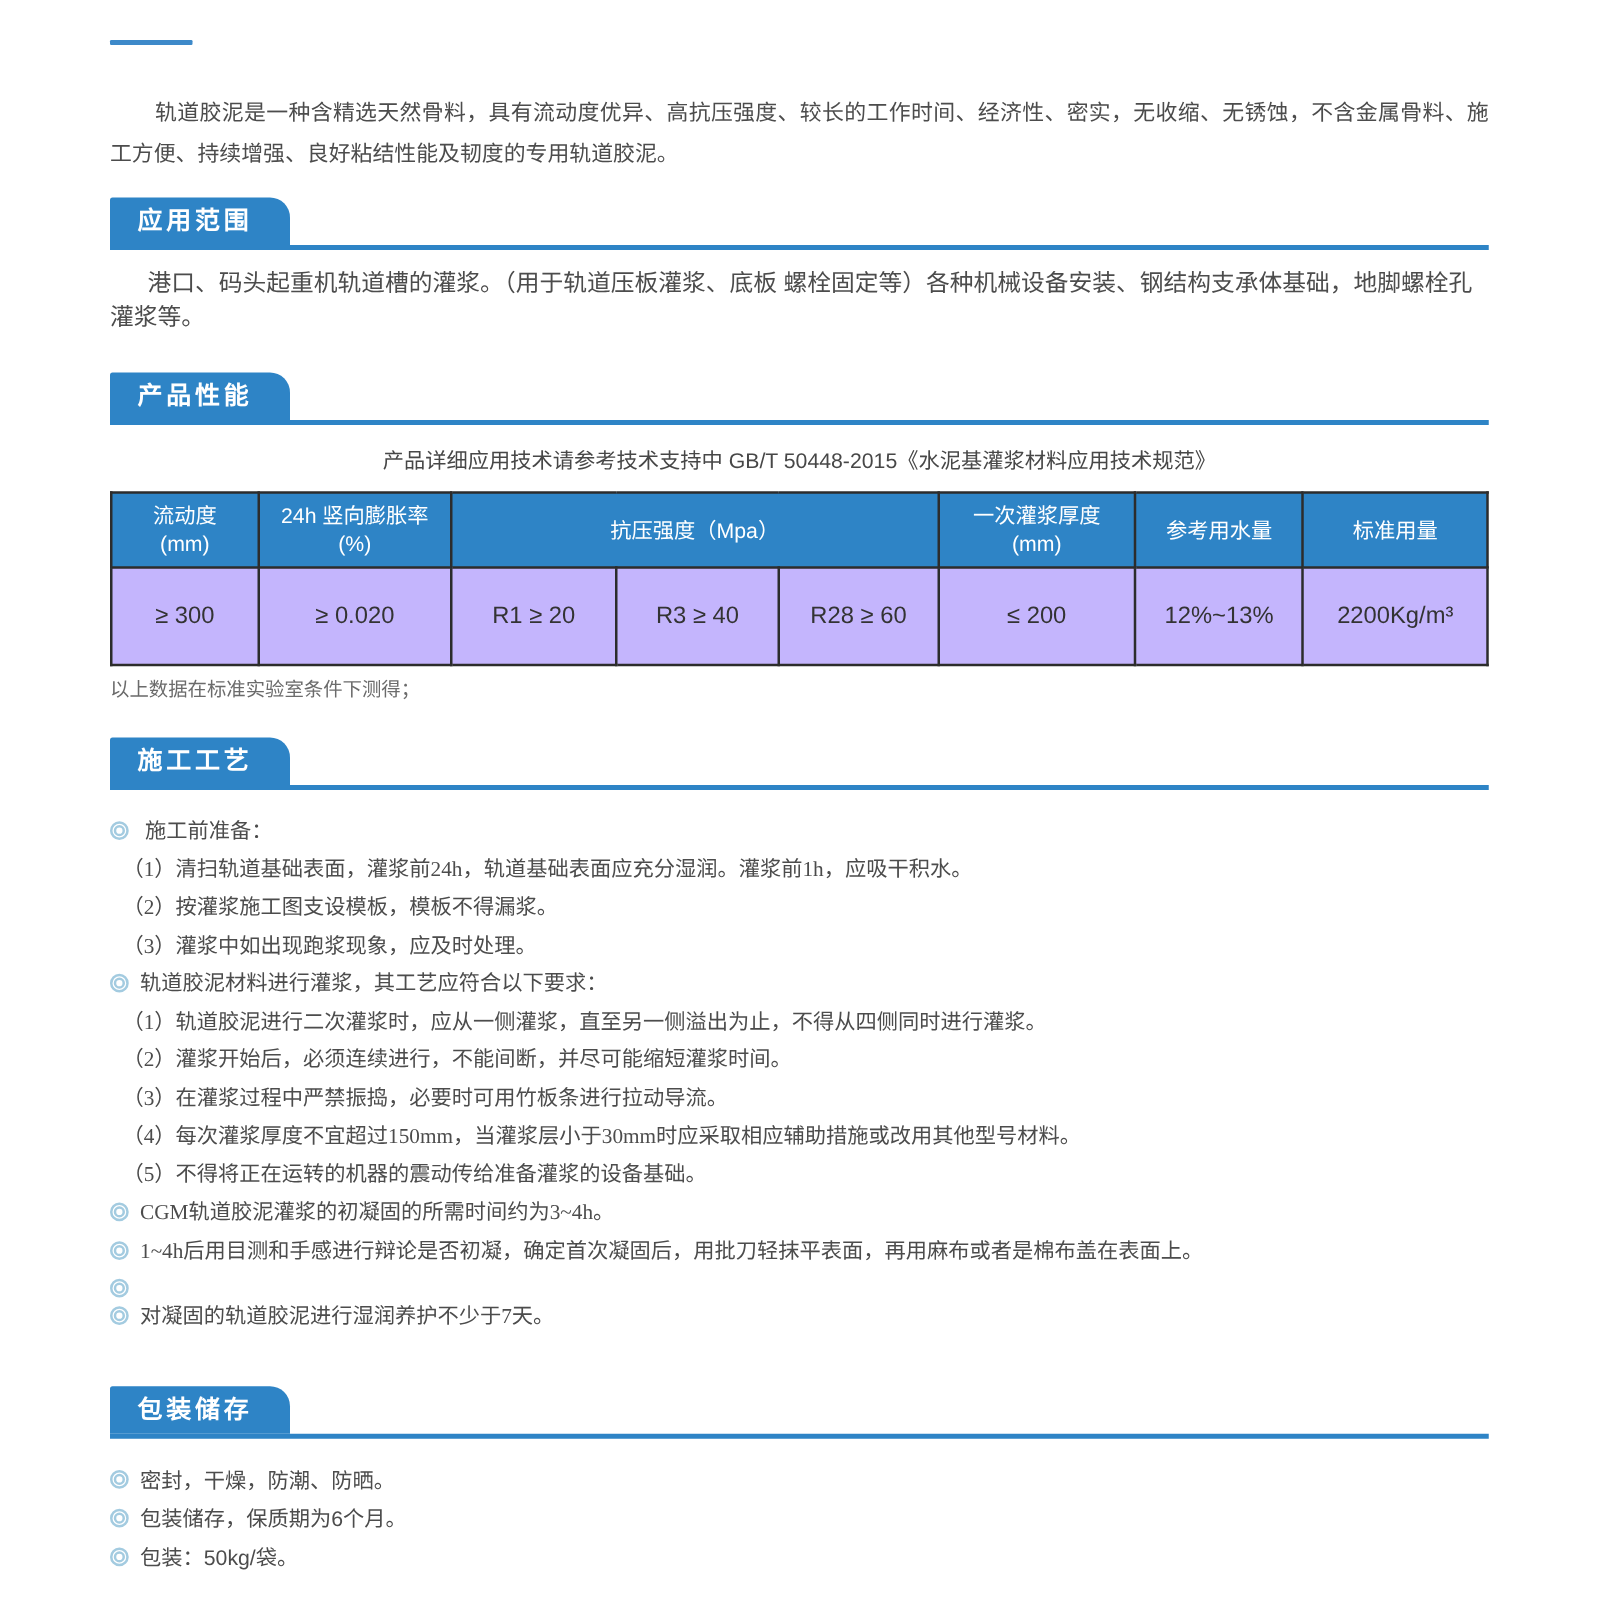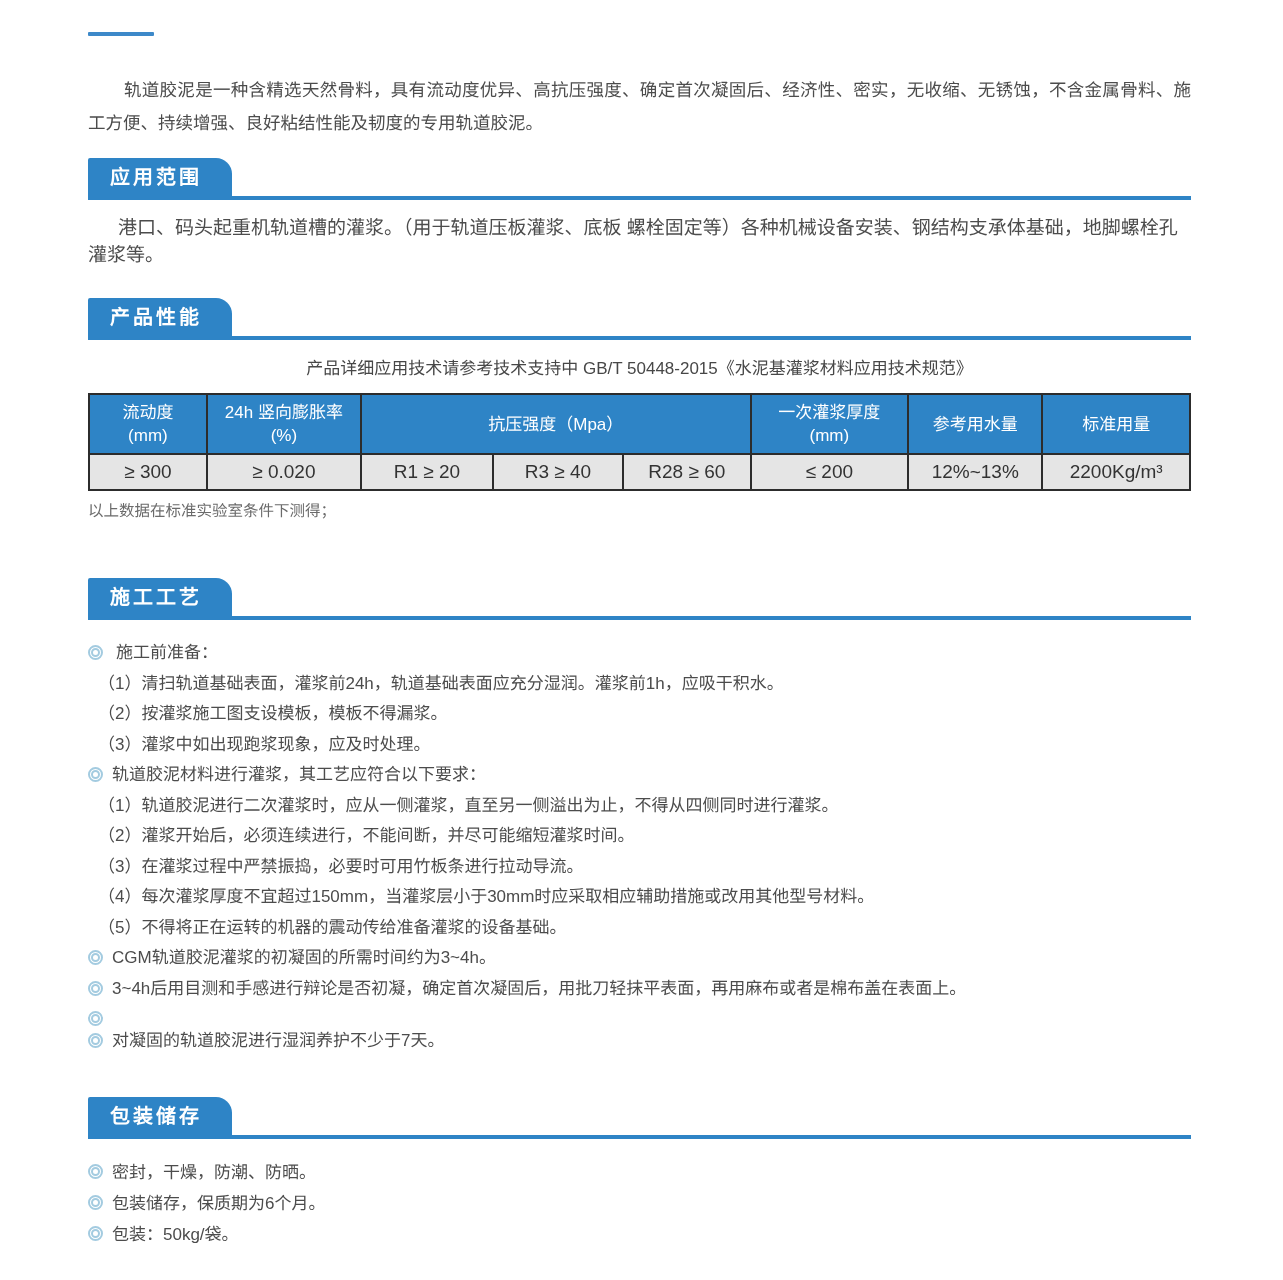--- a/index.html
+++ b/index.html
@@ -45,21 +45,21 @@
   .badge{
     display:inline-block;
     background:var(--blue);color:#ffffff;
     font-size:20px;font-weight:700;letter-spacing:3px;
     line-height:38px;padding:0 30px 0 22px;
     border-radius:2px 16px 0 0;
   }
   section{margin-top:32px;}
   .sec-app{margin-top:18px;}
   .sec-perf{margin-top:30px;}
-  .sec-proc{margin-top:56px;}
+  .sec-proc{margin-top:26px;font-family:Liberation Serif, serif;}
   .sec-pack{margin-top:40px;}
 
   .body-text{
     margin-top:14px;
     font-size:19px;line-height:27px;color:var(--text);
   }
   .indent{text-indent:30px;}
 
   .note-center{
     margin-top:17px;
@@ -74,22 +74,22 @@
   table.spec th,table.spec td{
     border:2px solid var(--border);
     text-align:center;vertical-align:middle;
   }
   table.spec th{
     background:var(--blue);color:#ffffff;
     font-weight:400;font-size:17px;line-height:23px;
     padding:6px 3px;white-space:pre-line;
   }
   table.spec td{
-    background:#e5e5e5;color:var(--text-dark);
-    font-size:19px;padding:6px 3px;
+    background:#c4b5fd;color:var(--text-dark);
+    font-size:19px;padding:27px 3px;
   }
   .footnote{
     margin-top:9px;font-size:15.5px;color:var(--muted);line-height:22px;
   }
 
   
   ul.items{list-style:none;margin-top:18px;}
   ul.items li{
     display:flex;align-items:flex-start;
     font-size:17px;line-height:30.5px;color:var(--text);
@@ -110,21 +110,21 @@
 </style>
 </head>
 <body>
 
 <div class="page">
 
   <header>
     <div class="title-underline"></div>
   </header>
 
-  <p class="intro">轨道胶泥是一种含精选天然骨料，具有流动度优异、高抗压强度、确定首次凝固后、经济性、密实，无收缩、无锈蚀，不含金属骨料、施工方便、持续增强、良好粘结性能及韧度的专用轨道胶泥。</p>
+  <p class="intro">轨道胶泥是一种含精选天然骨料，具有流动度优异、高抗压强度、较长的工作时间、经济性、密实，无收缩、无锈蚀，不含金属骨料、施工方便、持续增强、良好粘结性能及韧度的专用轨道胶泥。</p>
 
   <section class="sec-app">
     <div class="sec-head">
       <span class="badge">应用范围</span>
     </div>
     <p class="body-text indent">港口、码头起重机轨道槽的灌浆。（用于轨道压板灌浆、底板 螺栓固定等）各种机械设备安装、钢结构支承体基础，地脚螺栓孔灌浆等。</p>
   </section>
 
   <section class="sec-perf">
     <div class="sec-head">
@@ -209,21 +209,21 @@
         </li>
       <li class="numbered">
           <span>（5）不得将正在运转的机器的震动传给准备灌浆的设备基础。</span>
         </li>
       <li class="bullet">
           <span class="ring"></span>
           <span>CGM轨道胶泥灌浆的初凝固的所需时间约为3~4h。</span>
         </li>
       <li class="bullet">
           <span class="ring"></span>
-          <span>3~4h后用目测和手感进行辩论是否初凝，确定首次凝固后，用批刀轻抹平表面，再用麻布或者是棉布盖在表面上。</span>
+          <span>1~4h后用目测和手感进行辩论是否初凝，确定首次凝固后，用批刀轻抹平表面，再用麻布或者是棉布盖在表面上。</span>
         </li>
       <li class="bullet">
           <span class="ring"></span>
         </li>
       <li class="bullet">
           <span class="ring"></span>
           <span>对凝固的轨道胶泥进行湿润养护不少于7天。</span>
         </li>
     </ul>
   </section>

